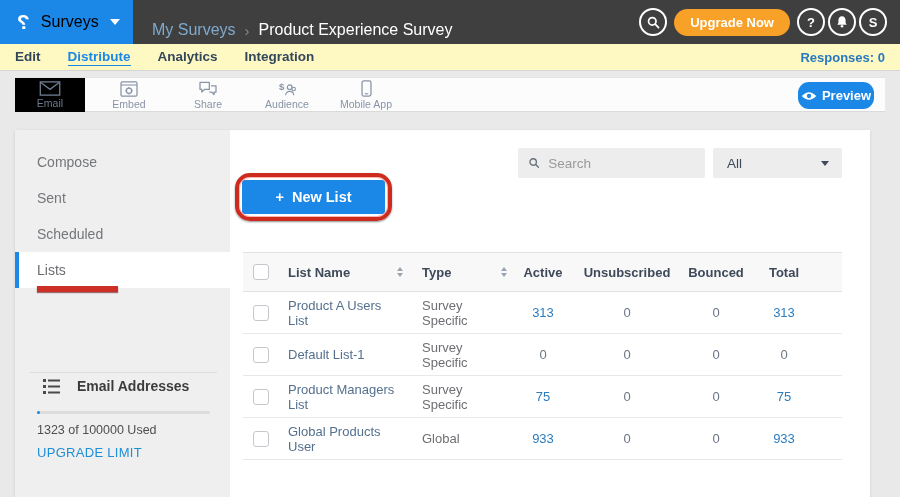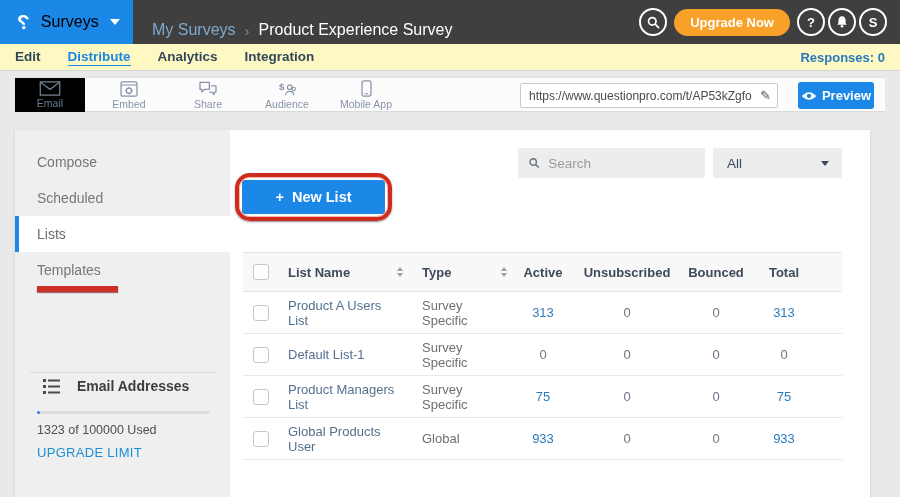--- a/index.html
+++ b/index.html
@@ -59,21 +59,21 @@
     position:absolute; left:505px; top:5px; width:258px; height:25px; background:#fff;
     border:1px solid #c9c9c9; border-radius:2px; display:flex; align-items:center; padding:0 4px 0 8px;
   }
   .urlbox input {
     border:none; outline:none; flex:1; font-size:12px; color:#4a4a4a; background:transparent;
     font-family:"Liberation Sans", sans-serif; min-width:0;
   }
   .pencil { font-size:13px; color:#555; cursor:pointer; padding:0 2px; }
   .preview-btn {
     position:absolute; left:783px; top:4px; width:76px; height:27px; background:#1b87e6; border:none;
-    border-radius:3px; color:#fff; font-size:13px; font-weight:bold; display:flex; align-items:center;
+    border-radius:11px; color:#fff; font-size:13px; font-weight:bold; display:flex; align-items:center;
     justify-content:center; gap:5px; cursor:pointer; font-family:"Liberation Sans", sans-serif;
   }
 
   
   .card {
     position:absolute; left:15px; top:130px; width:855px; height:380px; background:#fff;
     box-shadow:0 1px 3px rgba(0,0,0,0.12);
   }
 
   
@@ -238,41 +238,37 @@
         <span class="ch-label">Audience</span>
       </div>
       <div class="channel">
         <svg width="11" height="17" viewBox="0 0 12 19">
             <rect x="1" y="1" width="10" height="17" rx="2" fill="none" stroke="currentColor" stroke-width="1.4"></rect>
             <line x1="4" y1="15.4" x2="8" y2="15.4" stroke="currentColor" stroke-width="1.2"></line>
           </svg>
         <span class="ch-label">Mobile App</span>
       </div>
     </div>
-    <div class="urlbox">
-      <input type="text" value="https://www.questionpro.com/t/AP53kZgfo" style="">
-      <span class="pencil">✎</span>
-    </div>
     <button class="preview-btn">
       <svg width="16" height="10" viewBox="0 0 20 12">
           <path d="M1 6 Q10 -3.5 19 6 Q10 15.5 1 6z" fill="#fff"></path>
           <circle cx="10" cy="6" r="2.7" fill="#1b87e6"></circle>
         </svg>
       <span>Preview</span>
     </button>
   </div>
 
   <div class="card">
 
     <div class="sidebar">
       <div class="side-items">
         <div class="side-item">Compose</div>
+        <div class="side-item">Sent</div>
         <div class="side-item">Scheduled</div>
         <div class="side-item active">Lists</div>
-        <div class="side-item">Templates</div>
       </div>
       <div class="annotation-underline"></div>
       <div class="side-divider"></div>
       <div class="email-head">
         <svg width="17" height="15" viewBox="0 0 17 15" fill="#4a4a4a">
             <rect x="0" y="0" width="3" height="3"></rect>
             <rect x="5" y="0.5" width="12" height="2"></rect>
             <rect x="0" y="6" width="3" height="3"></rect>
             <rect x="5" y="6.5" width="12" height="2"></rect>
             <rect x="0" y="12" width="3" height="3"></rect>

